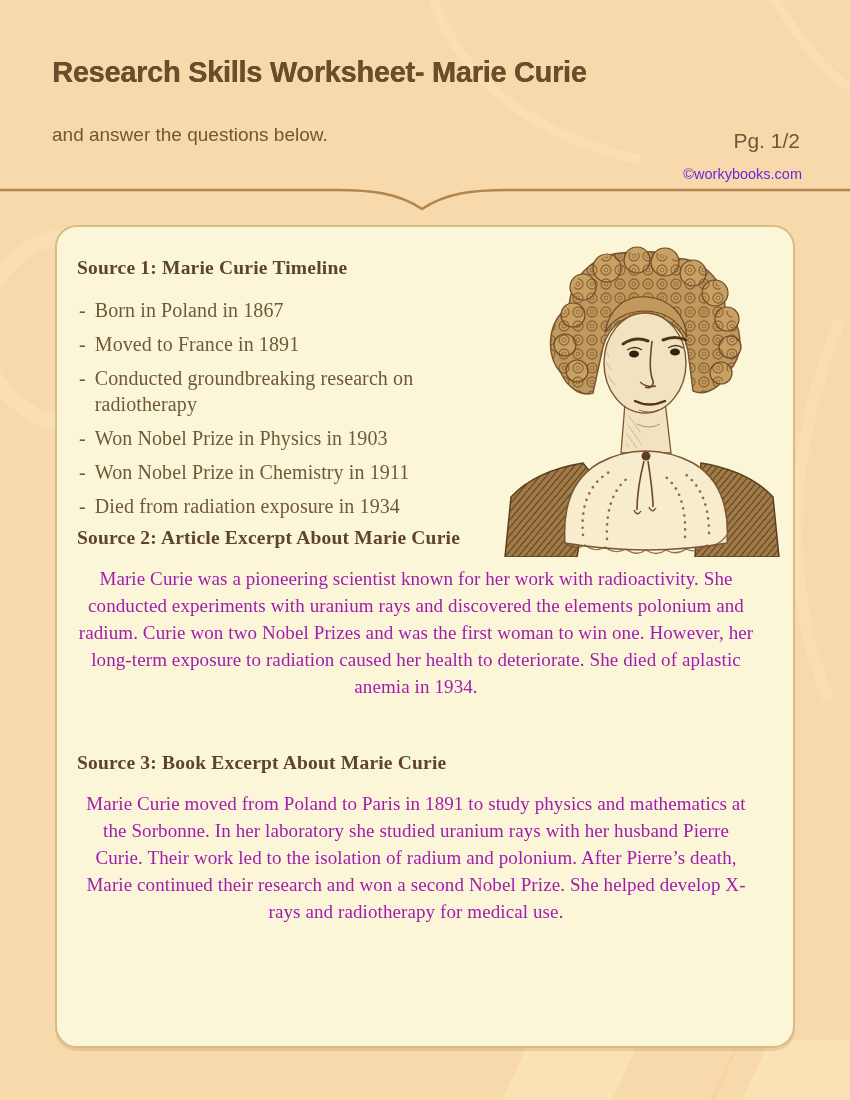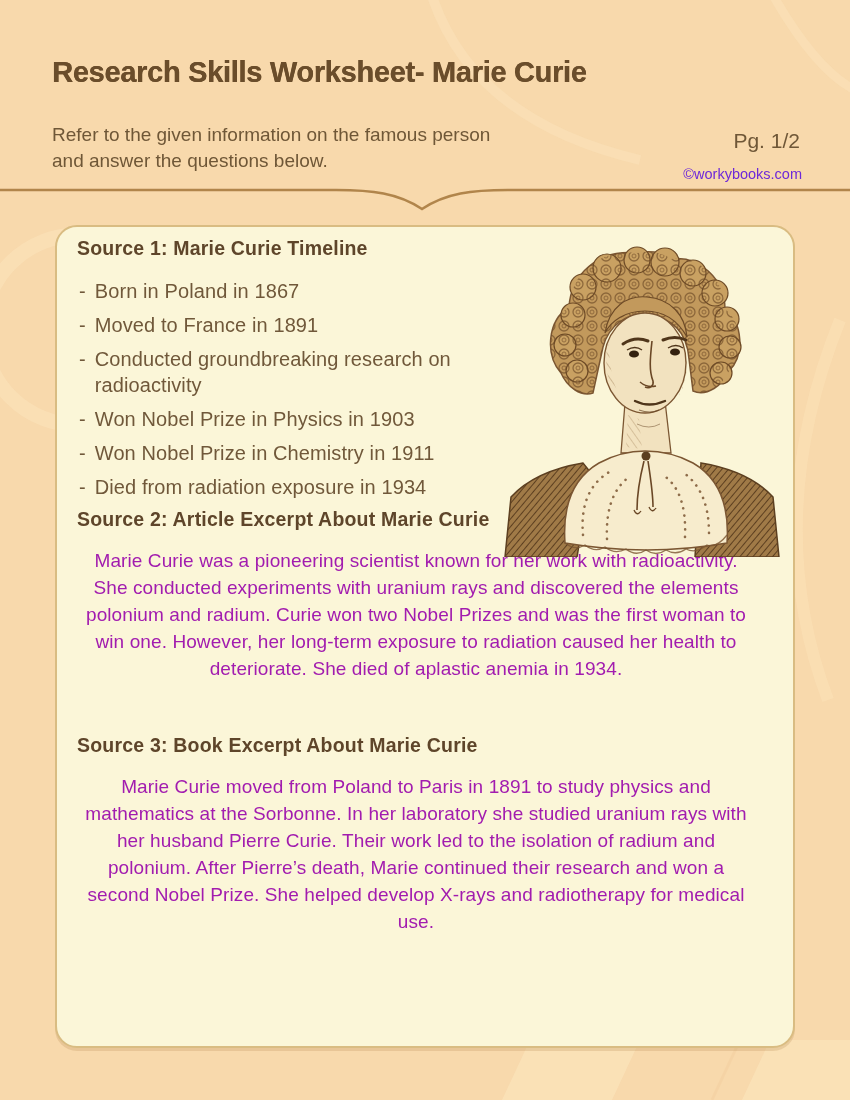--- a/index.html
+++ b/index.html
@@ -34,21 +34,22 @@
   }
   .separator { position: absolute; left: 0; top: 180px; }
 
   .content-card {
     position: absolute; left: 55px; top: 225px;
     width: 740px; height: 823px;
     background: #fbf6d8;
     border: 2px solid #d9bc82;
     border-radius: 22px;
     box-shadow: 0 3px 0 rgba(182, 140, 82, 0.25);
-    padding: 10px 30px 0 20px;
+    padding: 30px 30px 0 20px;
+    font-family: Liberation Serif, serif;
   }
   .source-heading {
     font-size: 19.5px; font-weight: 700; letter-spacing: 0.2px;
     color: #5e452a;
   }
   .source-heading.h2 { }
   .source-heading.h3 { margin-top: 52px; }
 
   .timeline-list {
     list-style: none;
@@ -87,21 +88,20 @@
   <polygon points="530,1040 640,1040 612,1100 502,1100" fill="#fbe3ba" opacity="0.75"></polygon>
   <polygon points="770,1040 850,1040 850,1100 742,1100" fill="#fbe3ba" opacity="0.75"></polygon>
   <polygon points="968,1040 990,1040 962,1100 940,1100" fill="#fbe3ba" opacity="0.6"></polygon>
   <path d="M1125 1040 L1098 1100" stroke="#fbe3ba" stroke-width="6" opacity="0.6"></path>
   <path d="M740 1040 L712 1100" stroke="#f3cfa0" stroke-width="3" opacity="0.5"></path>
 </svg>
 
 <h1 class="worksheet-title">Research Skills Worksheet- Marie Curie</h1>
 
 <div class="instructions">
-  <div>Refer to the given information on the famous person</div>
   <div>and answer the questions below.</div>
 </div>
 
 <div class="page-number">Pg. 1/2</div>
 <div class="watermark">©workybooks.com</div>
 
 <svg class="separator" width="850" height="40" viewBox="0 0 850 40" aria-hidden="true">
   <path d="M0 10 L336 10 C372 10 398 13 422 29 C446 13 472 10 508 10 L850 10" fill="none" stroke="#b1854b" stroke-width="2.6"></path>
 </svg>
 
@@ -113,21 +113,21 @@
       <li>
         <span class="dash">-</span>
         <span>Born in Poland in 1867</span>
       </li>
       <li>
         <span class="dash">-</span>
         <span>Moved to France in 1891</span>
       </li>
       <li>
         <span class="dash">-</span>
-        <span>Conducted groundbreaking research on radioactivity</span>
+        <span>Conducted groundbreaking research on radiotherapy</span>
       </li>
       <li>
         <span class="dash">-</span>
         <span>Won Nobel Prize in Physics in 1903</span>
       </li>
       <li>
         <span class="dash">-</span>
         <span>Won Nobel Prize in Chemistry in 1911</span>
       </li>
       <li>

